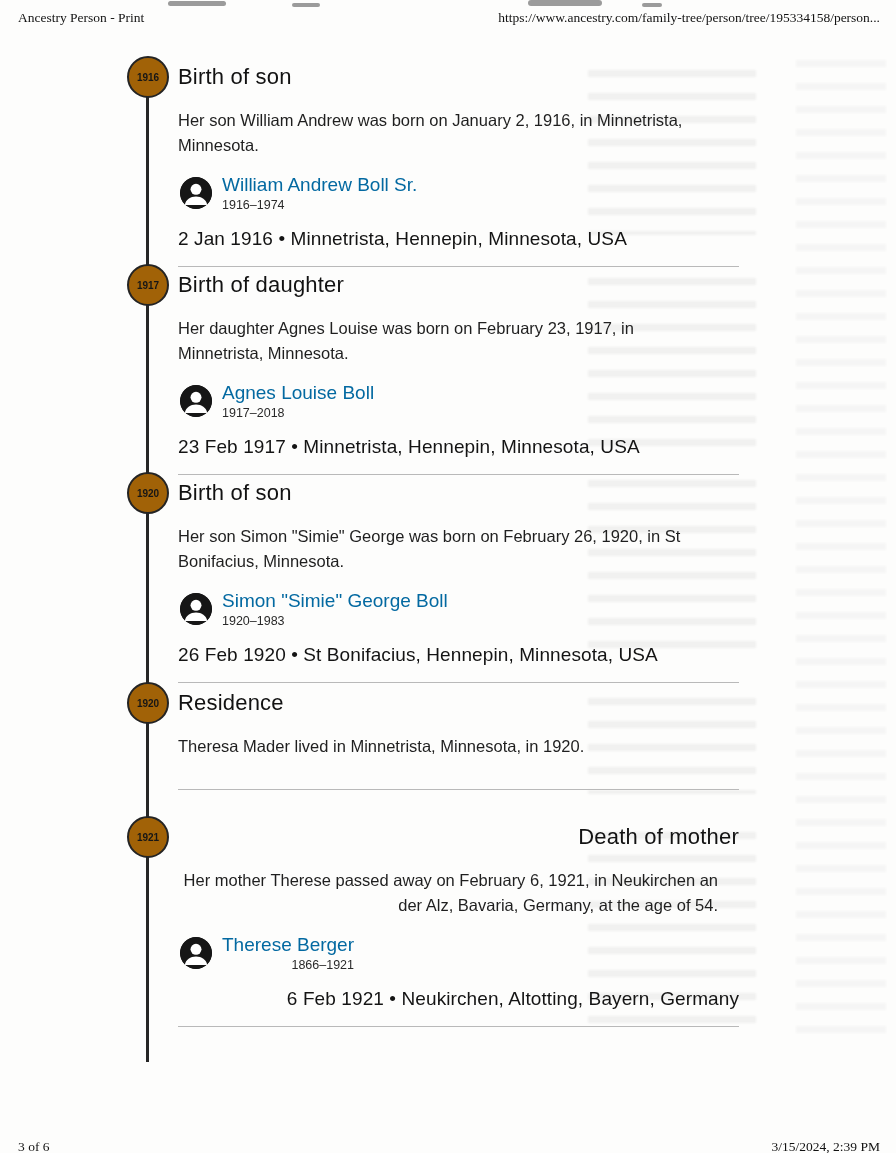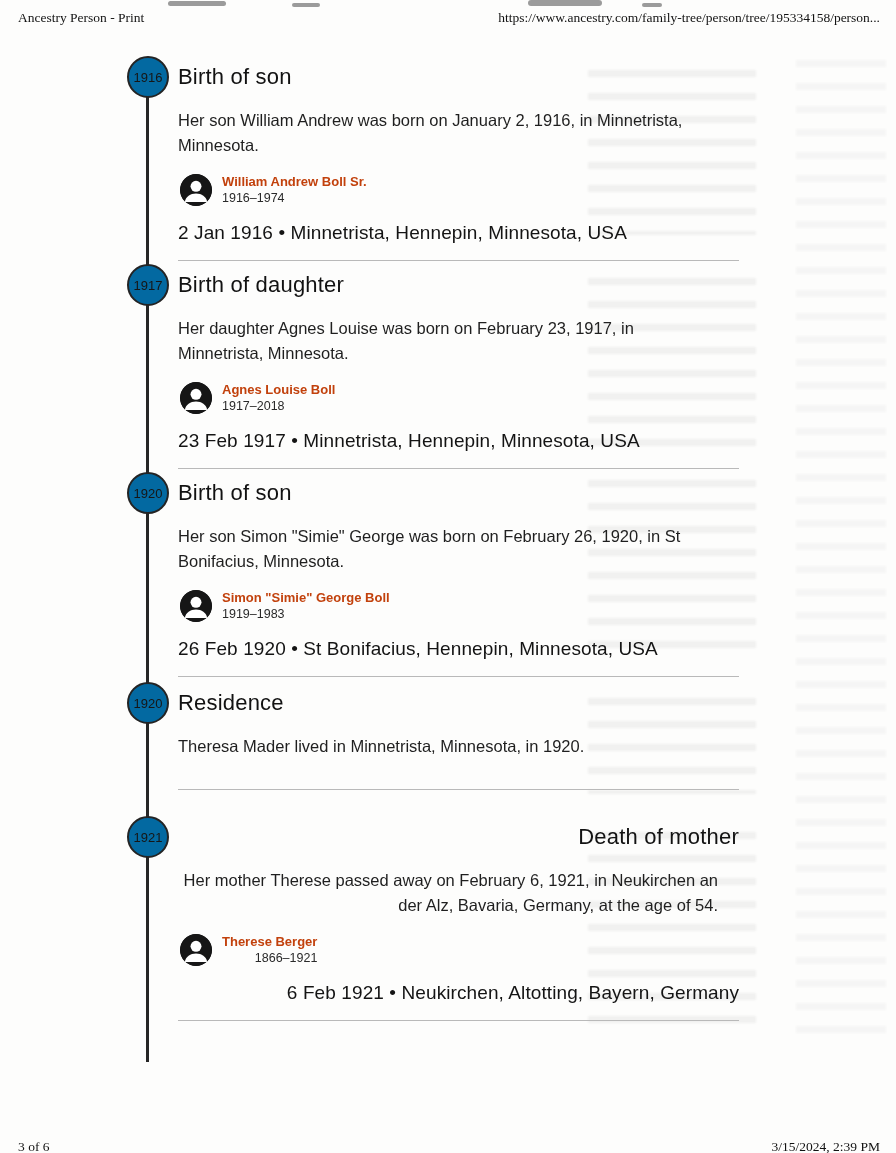--- a/index.html
+++ b/index.html
@@ -28,24 +28,24 @@
   .timeline-line{
     position:absolute;left:146px;top:60px;
     width:3px;height:1002px;background:#262626;
   }
   .event{
     position:absolute;left:127px;width:612px;
   }
   .year-badge{
     position:absolute;left:0;top:0;
     width:42px;height:42px;border-radius:50%;
-    background:#0369a1;border:2.5px solid #242424;
+    background:#a16207;border:2.5px solid #242424;
     box-sizing:border-box;
     display:flex;align-items:center;justify-content:center;
-    font-size:13px;font-weight:normal;color:#161616;
+    font-size:10px;font-weight:bold;color:#161616;
     z-index:2;
   }
   .event-body{
     margin-left:51px;padding-top:8px;padding-bottom:16px;
     border-bottom:1.5px solid #b9b9b9;
   }
   .event-title{
     margin:0 0 18px 0;
     font-size:22px;font-weight:400;color:#121212;
     letter-spacing:.2px;
@@ -59,21 +59,21 @@
     display:flex;align-items:center;gap:10px;
     margin:0 0 16px 2px;
   }
   .avatar{
     width:32px;height:32px;border-radius:50%;
     background:#161616;overflow:hidden;flex:0 0 auto;
     display:block;
   }
   .avatar svg{display:block;width:32px;height:32px;}
   .person-text{display:flex;flex-direction:column;gap:2px;}
-  .person-name{font-size:13px;font-weight:700;color:#c2410c;}
+  .person-name{font-size:19px;font-weight:400;color:#0369a1;}
   .person-lifespan{font-size:12.5px;color:#2a2a2a;}
   .event-fact{
     font-size:19px;font-weight:400;color:#141414;
     letter-spacing:.1px;
   }
 
   
   .ghost{
     position:absolute;left:588px;width:168px;
     background:repeating-linear-gradient(180deg,
@@ -168,21 +168,21 @@
       <div class="person-card">
         <span class="avatar">
           <svg viewBox="0 0 24 24">
               <circle cx="12" cy="12" r="12" fill="#161616"></circle>
               <circle cx="12" cy="9.2" r="4.1" fill="#fff"></circle>
               <path d="M3.6 21c.7-4 4.2-6.3 8.4-6.3s7.7 2.3 8.4 6.3z" fill="#fff"></path>
             </svg>
         </span>
         <span class="person-text">
           <span class="person-name">Simon "Simie" George Boll</span>
-          <span class="person-lifespan">1919–1983</span>
+          <span class="person-lifespan">1920–1983</span>
         </span>
       </div>
       <div class="event-fact">26 Feb 1920 • St Bonifacius, Hennepin, Minnesota, USA</div>
     </div>
   </section>
 
   <section class="event" style="top:682px;">
     <div class="year-badge">
       <span>1920</span>
     </div>

